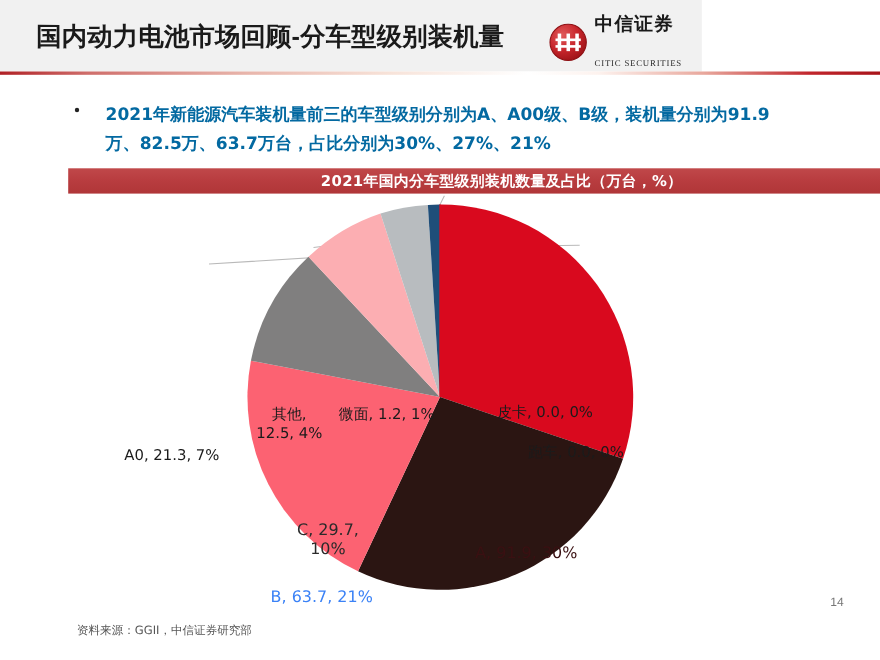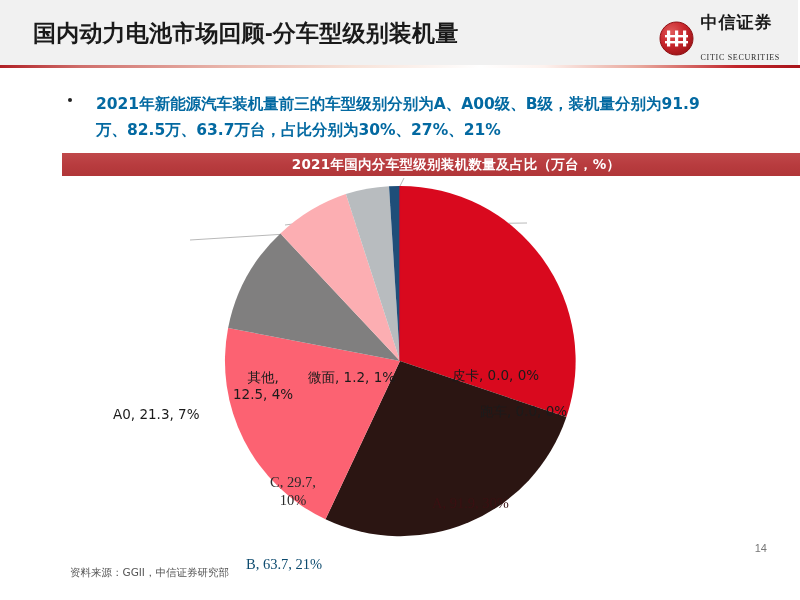--- a/index.html
+++ b/index.html
@@ -6,21 +6,21 @@
   html,body { width:800px; height:600px; }
   body {
     font-family:"Liberation Sans","DejaVu Sans",sans-serif;
     background:#ffffff;
     position:relative;
     overflow:hidden;
   }
 
   
   .header {
-    position:absolute; left:0; top:0; width:798px; height:65px;
+    position:absolute; left:0; top:0; width:638px; height:65px;
     background:#f1f1f1;
   }
   .header-title {
     position:absolute; left:33px; top:18px;
     font-size:23px; font-weight:bold; color:#1a1a1a;
     letter-spacing:0.2px; white-space:nowrap;
   }
   .logo {
     position:absolute; right:18px; top:14px;
     display:flex; align-items:center; gap:7px;
@@ -70,23 +70,23 @@
 
   
   .chart-area { position:absolute; left:0; top:176px; width:800px; height:375px; }
   .pie-svg { position:absolute; left:0; top:0; }
 
   .lbl {
     position:absolute; white-space:nowrap;
     font-family:"DejaVu Sans","Liberation Sans",sans-serif;
     font-size:13.5px; color:#1b1b1b; line-height:1.25;
   }
-  .lbl-inner { font-size:14.5px;font-family:Liberation Serif, serif; }
+  .lbl-inner { font-size:14.5px; }
   .lbl-A    { left:432px; top:318px; color:#3a1012; font-weight:normal; }
-  .lbl-B    { left:246px; top:379px; color:#0c4a6e; }
+  .lbl-B    { left:246px; top:358px; color:#3b82f6; }
   .lbl-C    { left:270px; top:297px; color:#2a2a2a; text-align:center; }
   .lbl-A0   { left:113px; top:230px; }
   .lbl-other{ left:233px; top:193px; text-align:center; }
   .lbl-mf   { left:308px; top:193px; }
   .lbl-pk   { left:452px; top:191px; }
   .lbl-pc   { left:480px; top:227px; }
 
   
   .source {
     position:absolute; left:70px; top:566px;

